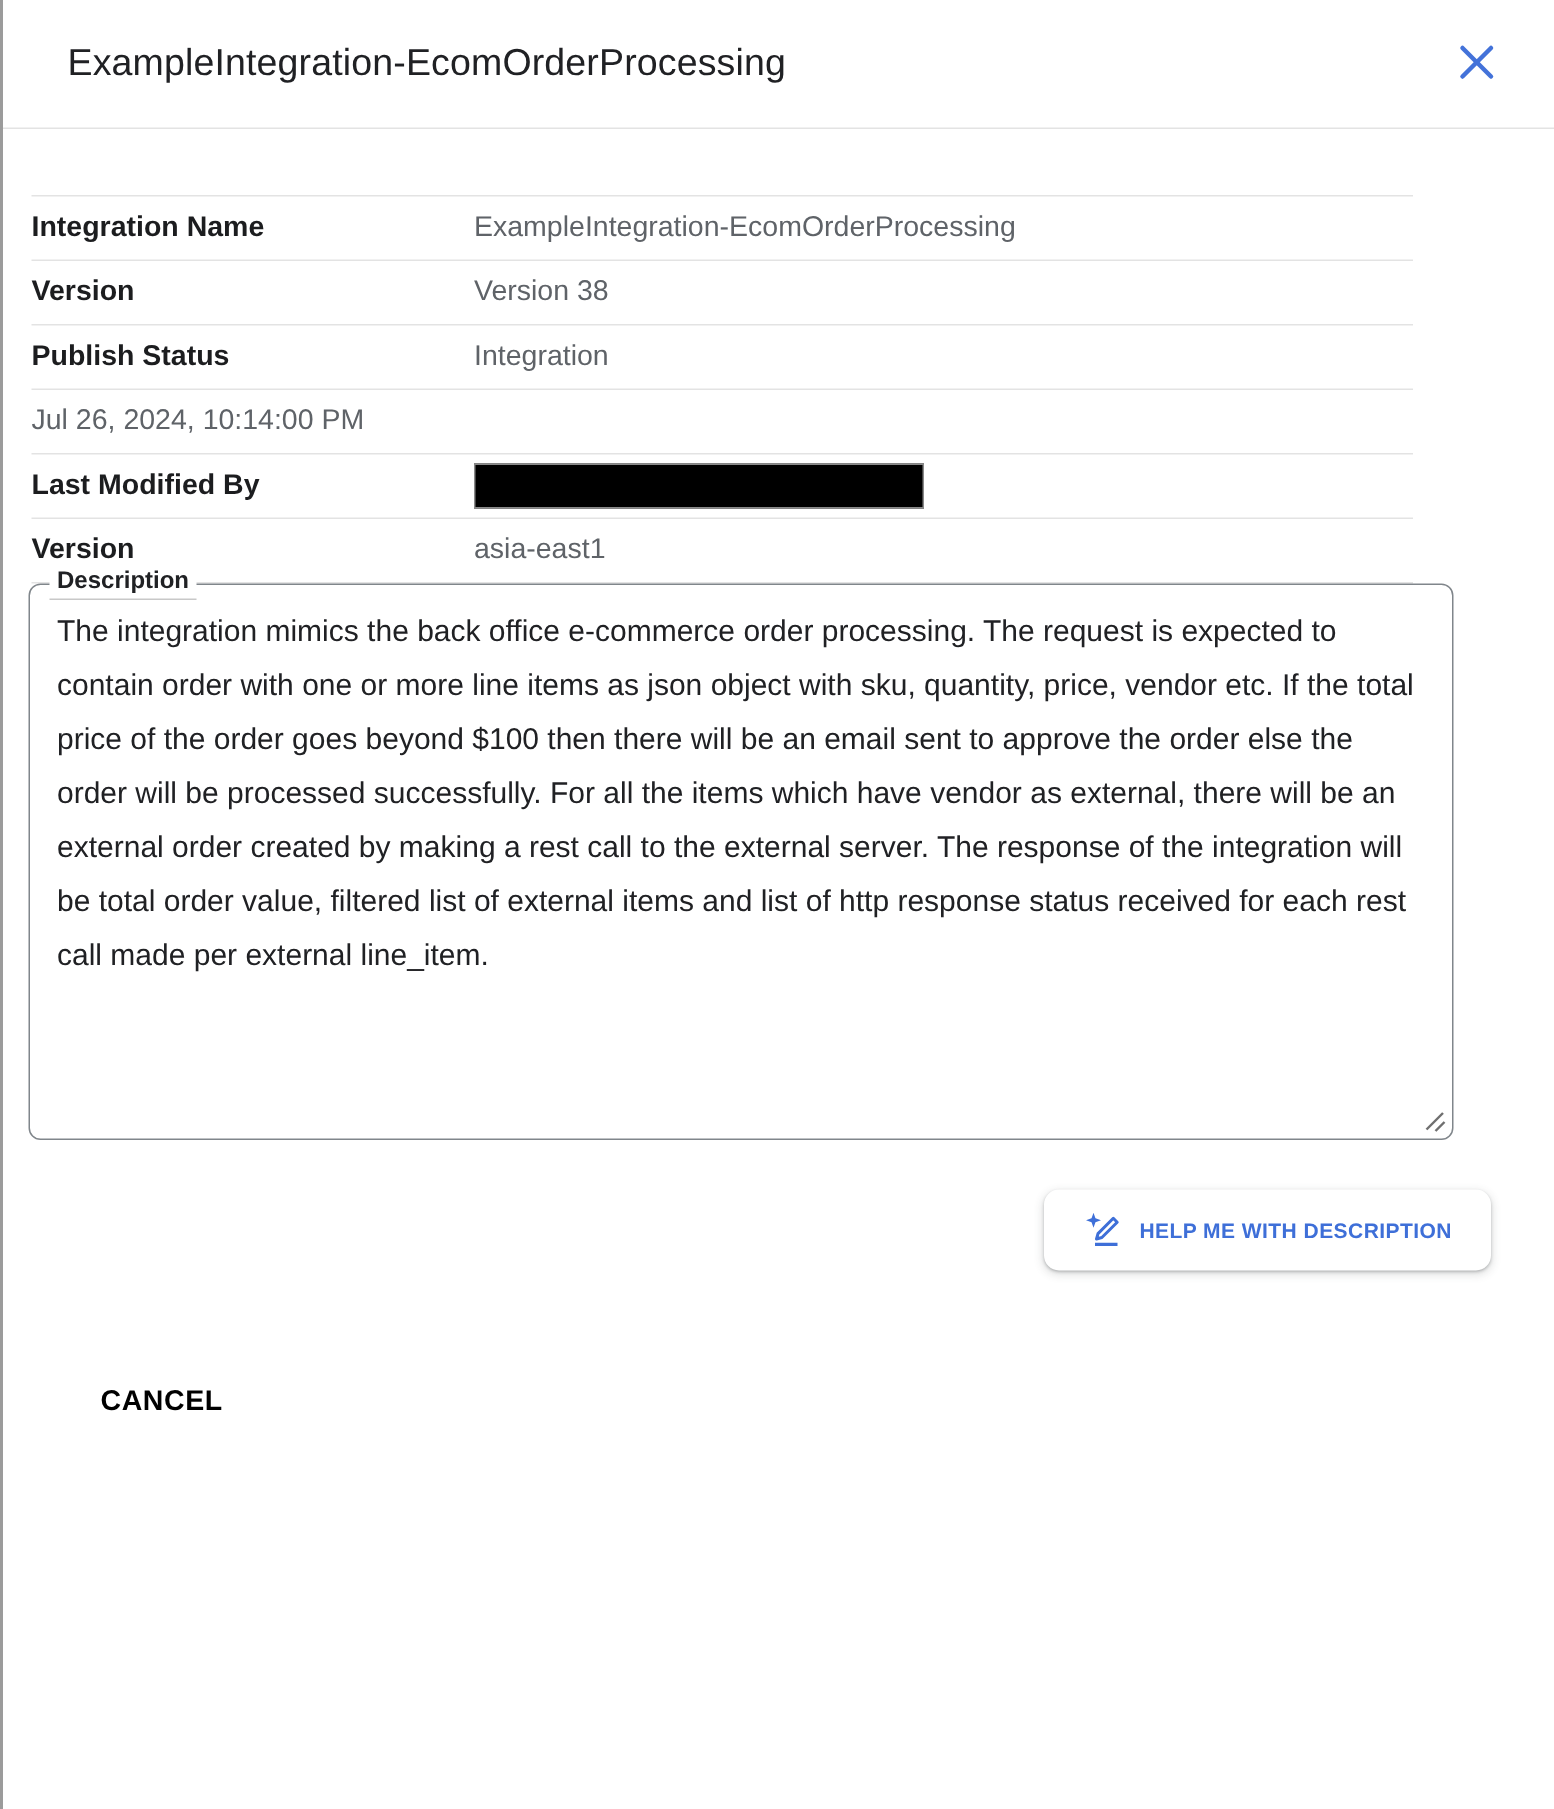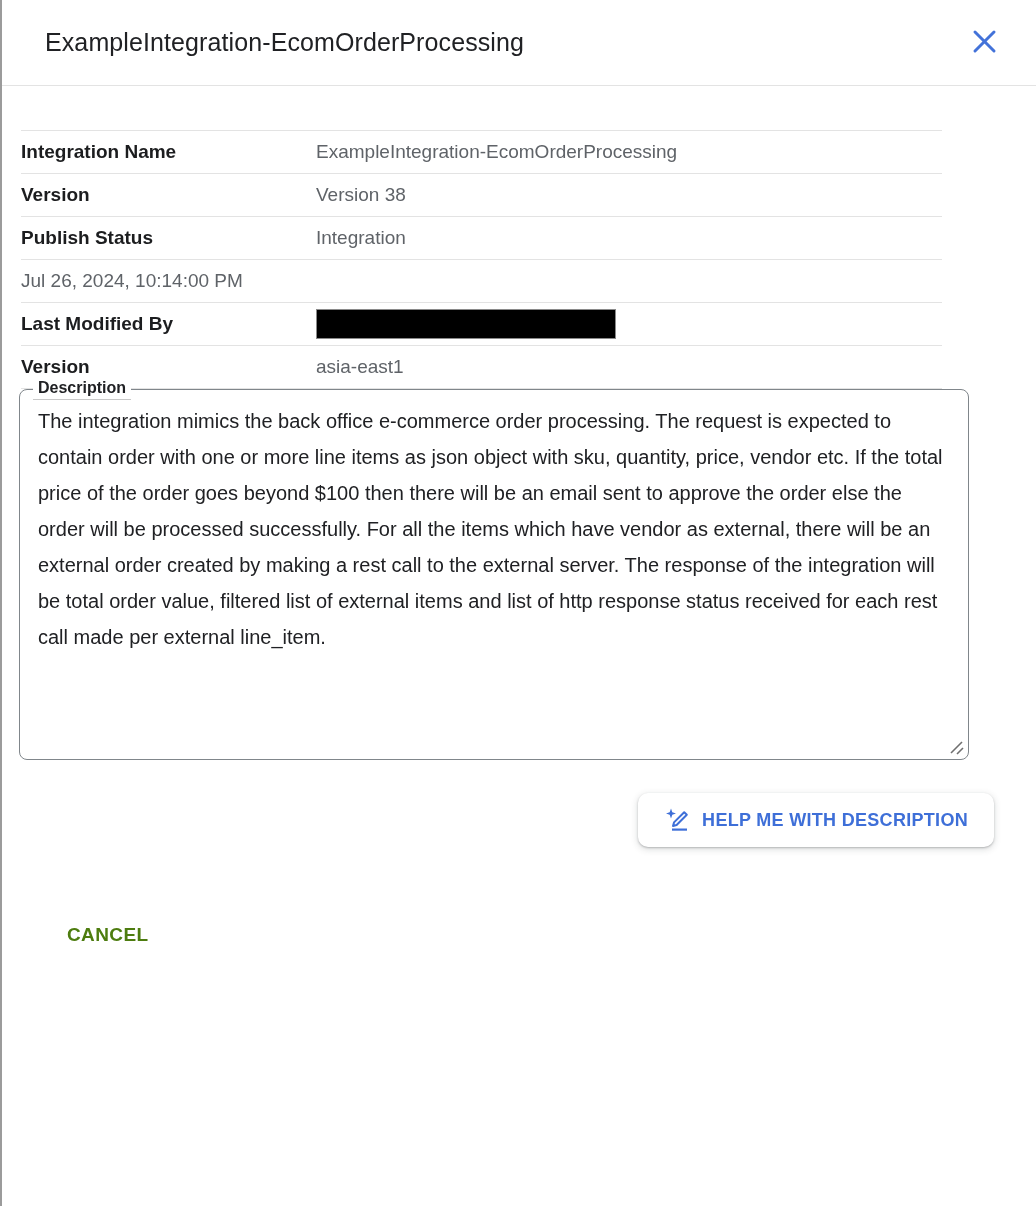--- a/index.html
+++ b/index.html
@@ -91,42 +91,42 @@
     margin-top: 33px;
     width: 993px;
     display: flex; justify-content: flex-end;
     padding-right: 20px;
   }
   .help-btn {
     display: inline-flex; align-items: center; gap: 12px;
     height: 54px; padding: 0 26px;
     background: #ffffff; border: none; border-radius: 10px;
     box-shadow: 0 1px 2px rgba(60,64,67,.30), 0 2px 6px 1px rgba(60,64,67,.15);
-    color: #3e6fd8; font-size: 18px; font-weight: 700; letter-spacing: 0.3px;
+    color: #3e6fd8; font-size: 14px; font-weight: 700; letter-spacing: 0.3px;
     cursor: pointer;
     font-family: "Liberation Sans", "DejaVu Sans", sans-serif;
   }
   
   .action-row {
     margin-top: 69px;
     display: flex; align-items: center;
   }
   .done-btn {
     min-width: 103px; height: 53px;
     background: #4472dc; color: #ffffff;
     border: none; border-radius: 9px;
     font-size: 18px; font-weight: 700; letter-spacing: 0.5px;
     box-shadow: 0 1px 3px rgba(0,0,0,.35);
     cursor: pointer;
     font-family: "Liberation Sans", "DejaVu Sans", sans-serif;
   }
   .cancel-btn {
     margin-left: 42px;
     background: transparent; border: none;
-    color: #4d7c0f; font-size: 19px; font-weight: 700; letter-spacing: 0.4px;
+    color: #000000; font-size: 19px; font-weight: 700; letter-spacing: 0.4px;
     cursor: pointer; padding: 8px 4px;
     font-family: "Liberation Sans", "DejaVu Sans", sans-serif;
   }
 </style>
 </head>
 <body>
 
 <div class="left-edge"></div>
 
 <div>

